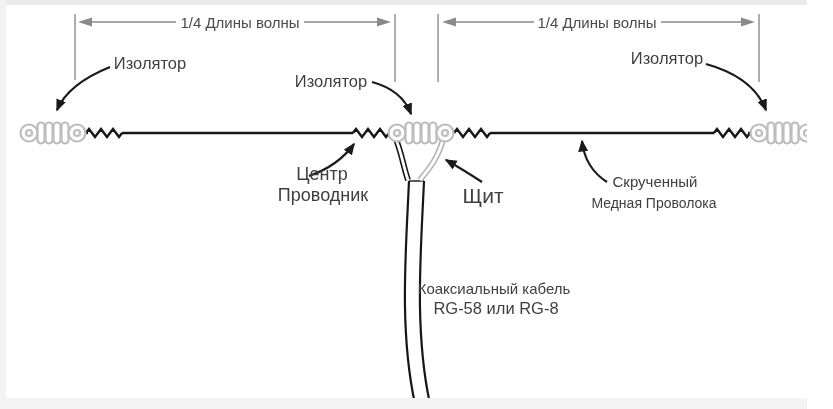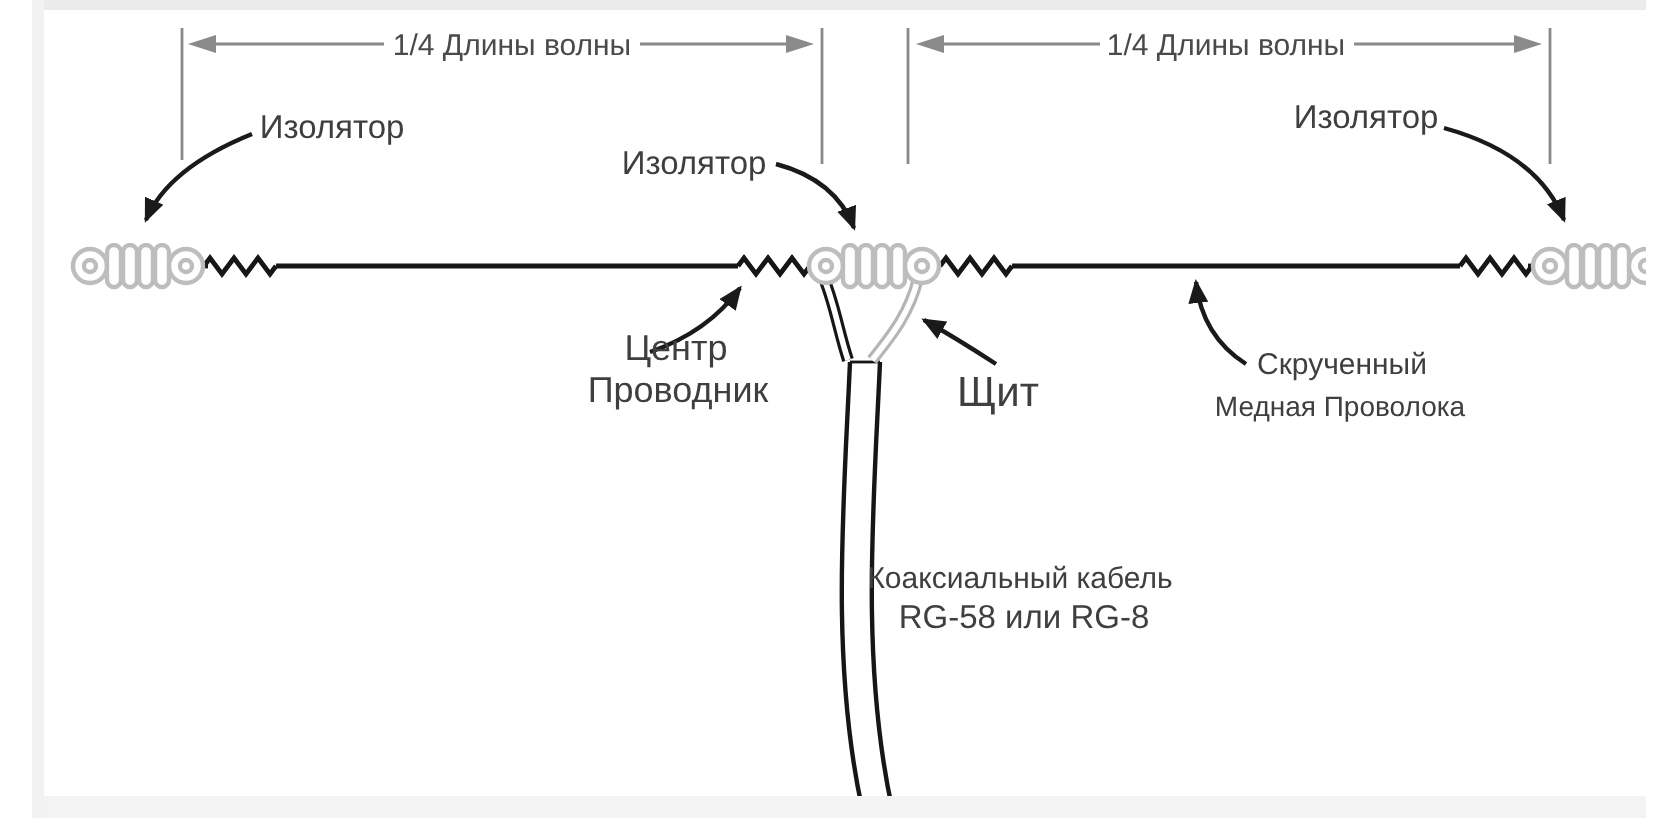--- a/index.html
+++ b/index.html
@@ -2,21 +2,20 @@
 <html><head>
 <meta charset="utf-8">
 <style>
   html, body { margin: 0; padding: 0; background: #ffffff; }
   .stage {
     position: relative;
     width: 807px; height: 409px;
     background: #ffffff;
     overflow: hidden;
     font-family: "Liberation Sans", sans-serif;
-    margin-left: 16px;
   }
   svg { display: block; }
   text {
     fill: #3f3f3f;
     font-family: "Liberation Sans", sans-serif;
   }
   .dim-text   { font-size: 15px; fill: #4a4a4a; }
   .lbl        { font-size: 16.5px; }
   .lbl-med    { font-size: 18px; }
   .lbl-big    { font-size: 21px; }

